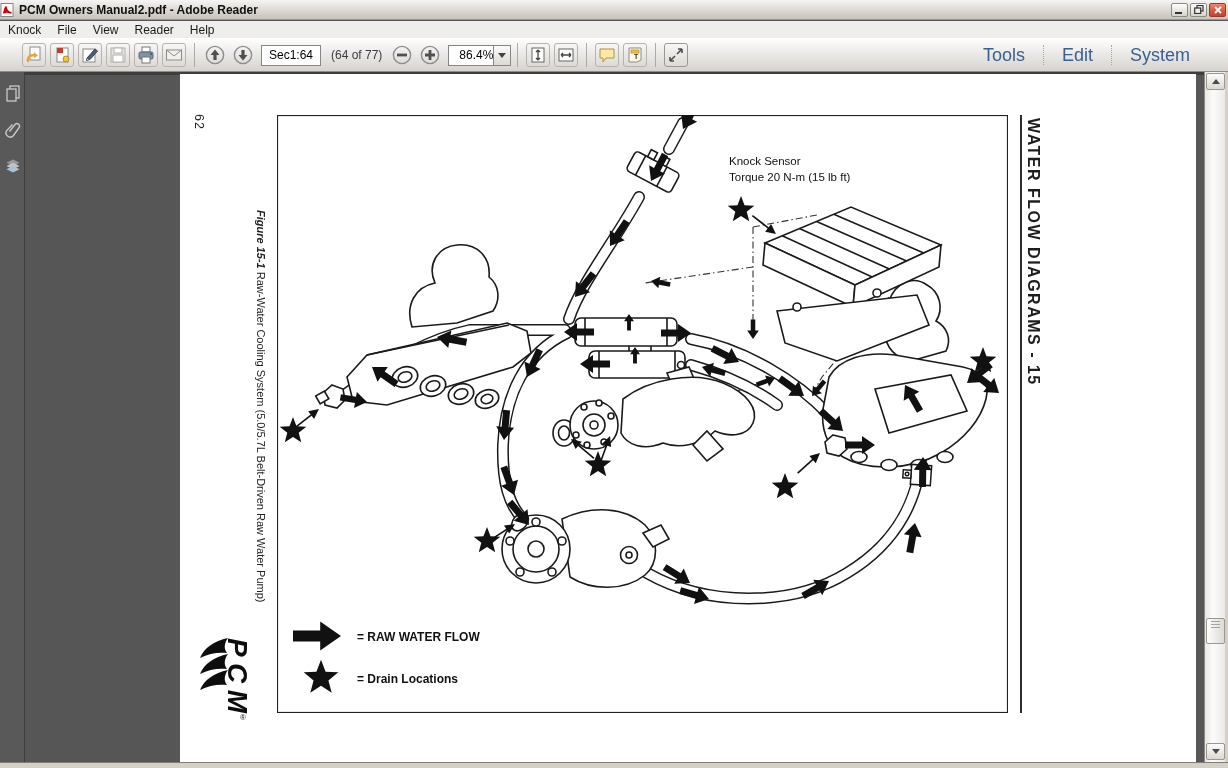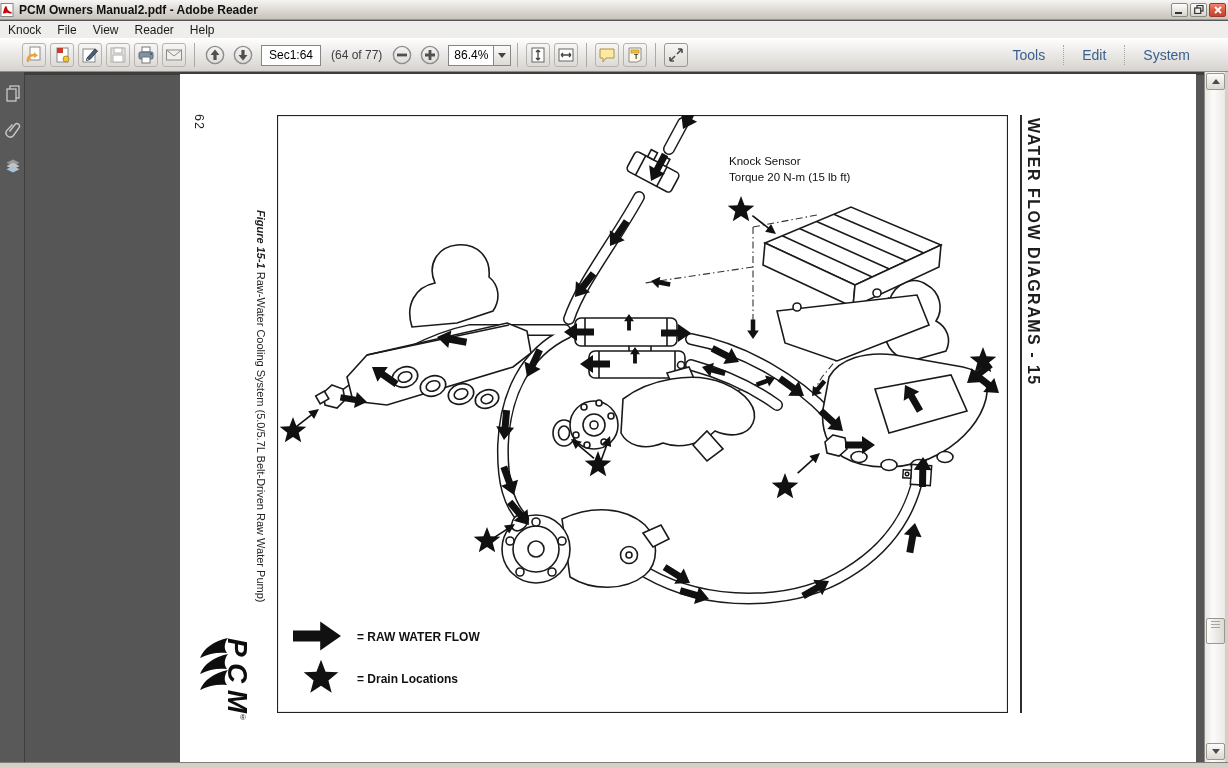--- a/index.html
+++ b/index.html
@@ -26,26 +26,26 @@
     border-top:1px solid #fff; border-bottom:1px solid #8f8d89;
     display:flex; align-items:center; padding:0 20px; }
   .tbtn { width:24px; height:24px; border:1px solid #b7b4ae; border-radius:3px; margin:0 2px;
     display:flex; align-items:center; justify-content:center; background:transparent; }
   .tsep { width:1px; height:24px; background:#adaaa4; margin:0 6px; }
   .navfield { width:60px; height:21px; border:1px solid #868686; background:#fff; font-size:12px;
     text-align:center; font-family:"Liberation Sans",sans-serif; margin:0 4px; }
   .pagecount { font-size:12px; color:#3c3c3c; margin:0 6px; white-space:nowrap; }
   .zoomgroup { display:flex; align-items:center; margin-left:4px; }
   .zoomfield { width:46px; height:21px; border:1px solid #868686; background:#fff; font-size:12px;
-    text-align:center; font-family:"Liberation Sans",sans-serif; }
+    text-align:right; font-family:"Liberation Sans",sans-serif; }
   .zoomdd { width:17px; height:21px; border:1px solid #868686; border-left:none;
     background:linear-gradient(#fbfbfa,#dddad5); display:flex; align-items:center; justify-content:center; }
   .caret { width:0; height:0; border-left:4px solid transparent; border-right:4px solid transparent; border-top:5px solid #444; }
   .tb-right { margin-left:auto; display:flex; align-items:center; height:100%; }
-  .tb-link { font-size:14px; color:#39618f; padding:0 18px; height:22px; display:flex; align-items:center; }
+  .tb-link { font-size:18px; color:#39618f; padding:0 18px; height:22px; display:flex; align-items:center; }
   .tb-dotsep { width:1px; height:20px; border-left:1px dotted #a9a6a0; }
 
   
   .mainarea { position:absolute; left:0; top:72px; width:1228px; height:690px; background:#565656; }
   .paneshadow { position:absolute; left:0; top:0; width:1228px; height:3px; background:#3d3d3d; }
   .sidebar { position:absolute; left:0; top:0; width:25px; height:690px; background:#595959; border-right:1px solid #3e3e3e; }
   .sbicon { position:absolute; left:4px; width:18px; height:18px; }
 
   .page { position:absolute; left:180px; top:2px; width:1016px; height:688px; background:#fff; overflow:hidden; }
 

